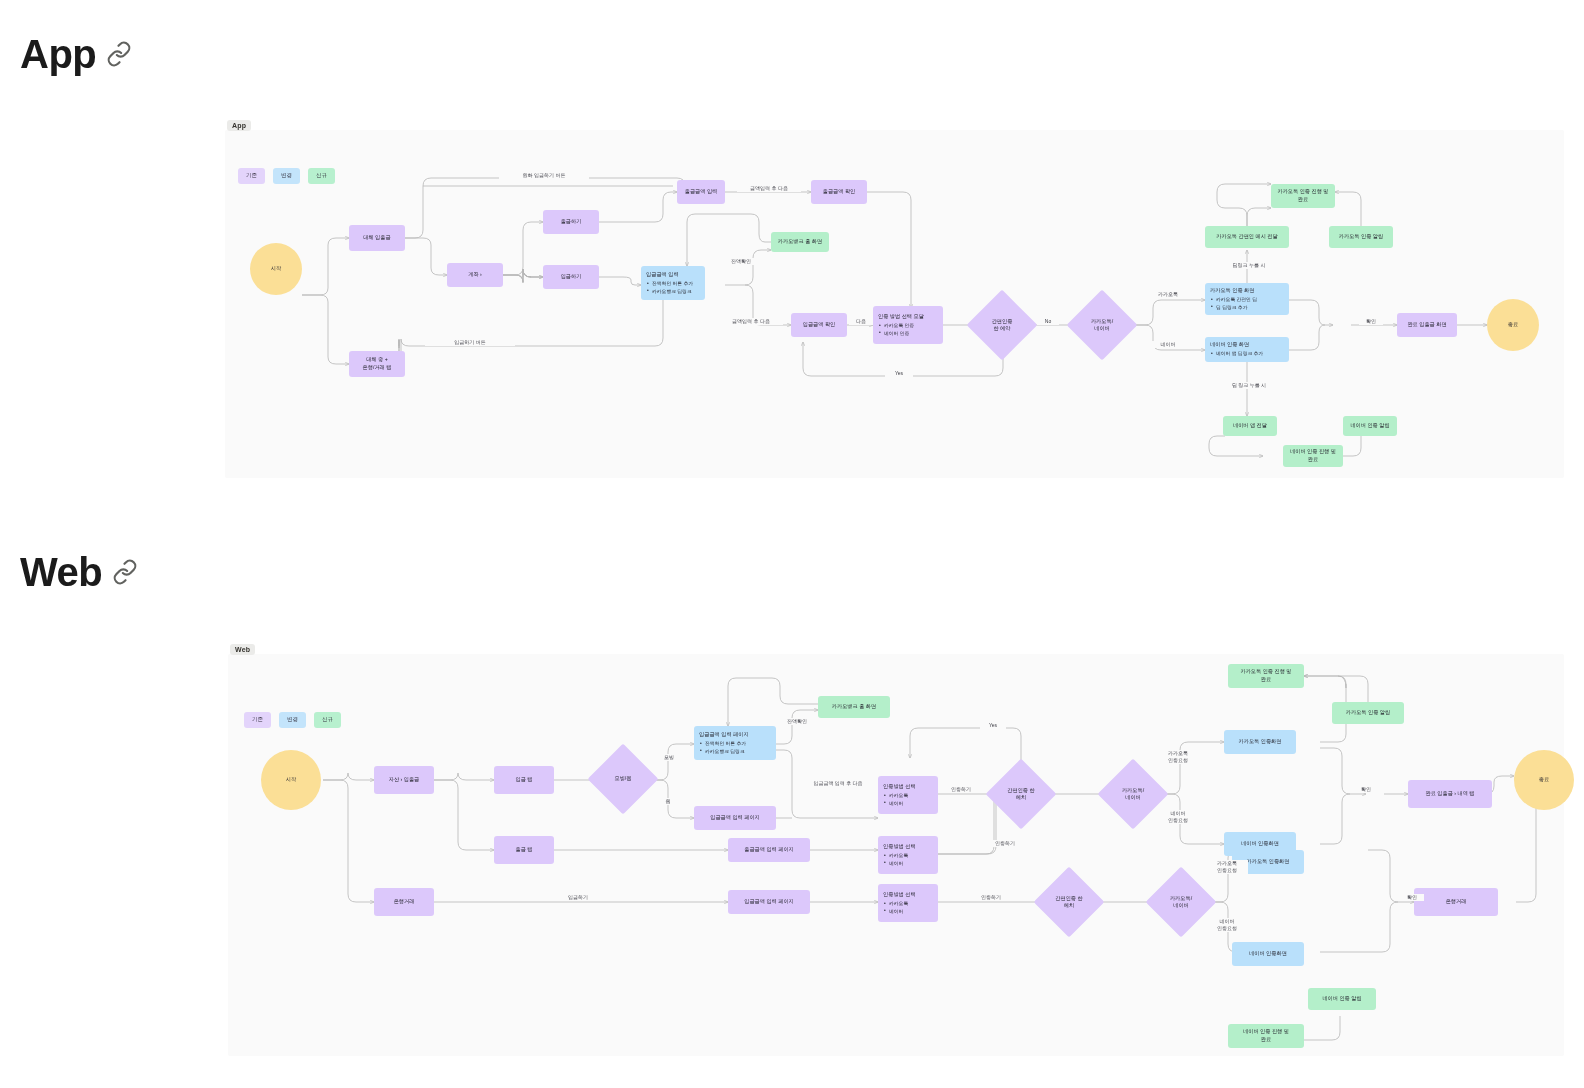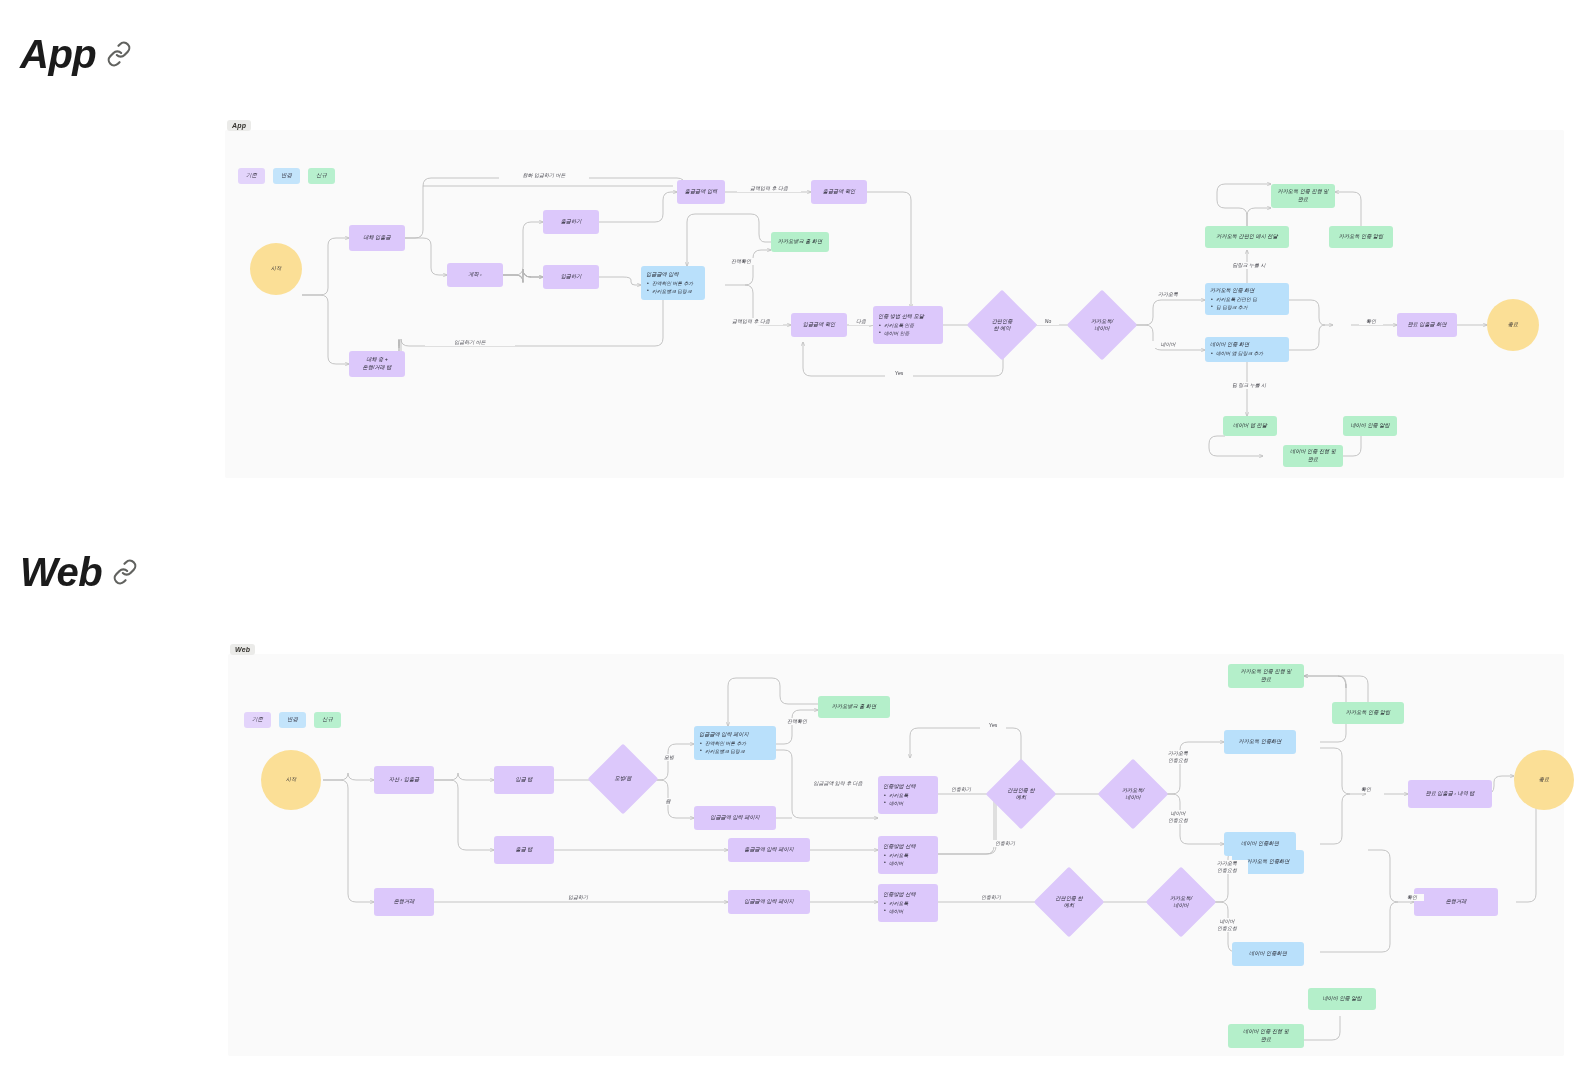--- a/index.html
+++ b/index.html
@@ -3,21 +3,21 @@
 <meta charset="utf-8">
 <style>
   * { box-sizing: border-box; }
   html, body {
     margin: 0; padding: 0;
     width: 1584px; height: 1088px;
     background: #ffffff;
     font-family: "Liberation Sans", "DejaVu Sans", sans-serif;
     overflow: hidden;
   }
-  .page { position: relative; width: 1584px; height: 1088px; font-style: italic; }
+  .page { position: relative; width: 1584px; height: 1088px; }
 
   
   .heading {
     position: absolute;
     display: flex; align-items: center; gap: 10px;
     font-size: 40px; font-weight: 700; color: #1b1b1b;
     letter-spacing: -0.5px; line-height: 1;
   }
   .link-icon { display: inline-block; width: 26px; height: 26px; color: #61625f; }
   .link-icon svg { display: block; width: 26px; height: 26px; }

